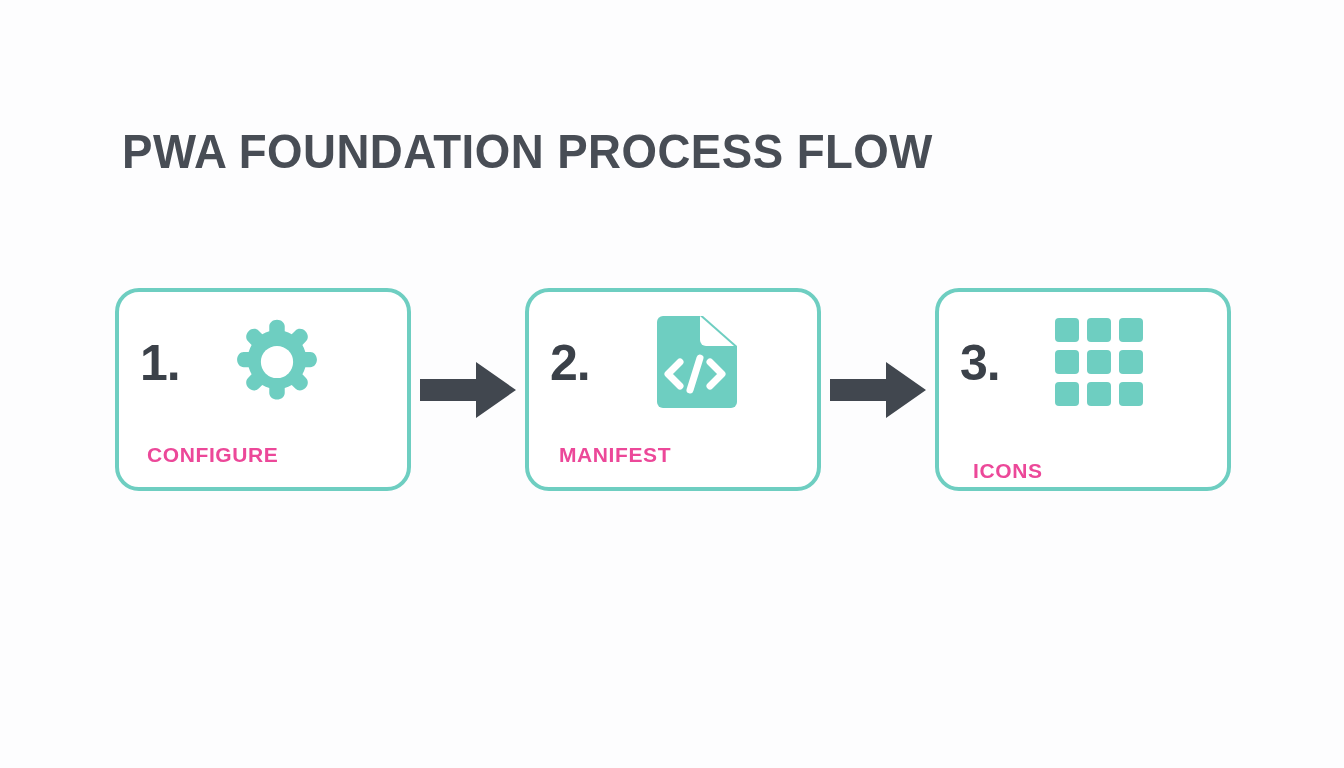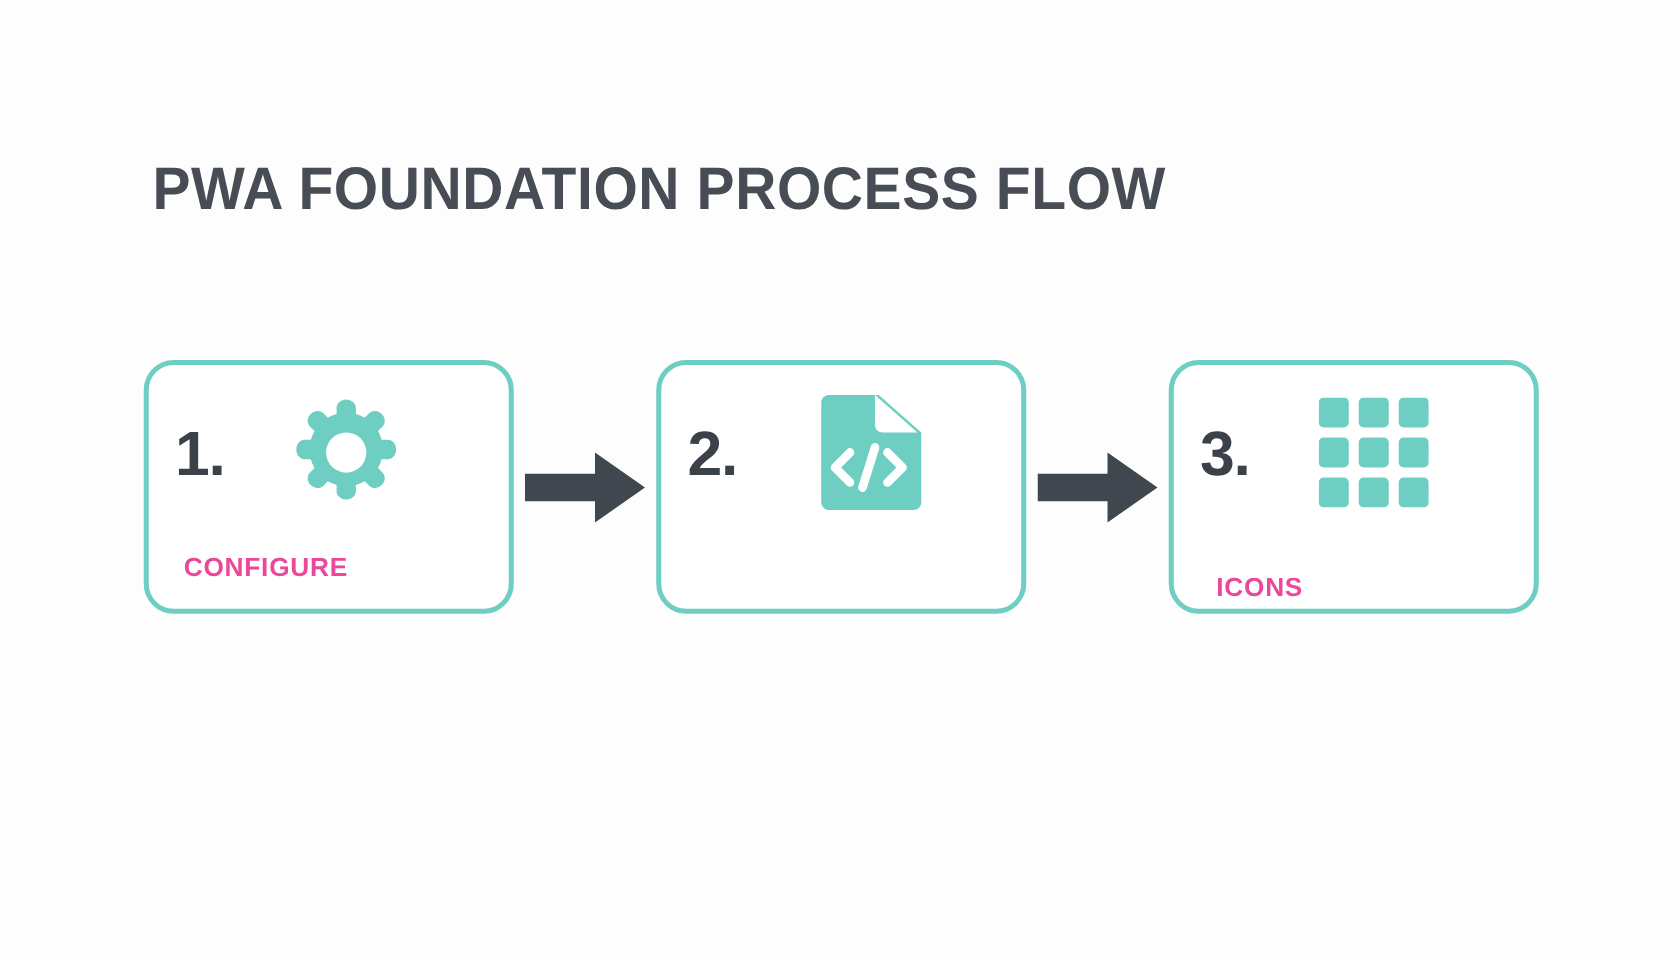--- a/index.html
+++ b/index.html
@@ -168,20 +168,21 @@
                  a6 6 0 0 1-6 6 H12 a6 6 0 0 1-6-6 Z" fill="#6ecec1" transform="translate(-3,0)"></path>
         <path d="M49 0 L83 30 H55 a6 6 0 0 1-6-6 Z" fill="#ffffff" transform="translate(-3,0)"></path>
         <g stroke="#ffffff" stroke-width="7" stroke-linecap="round" stroke-linejoin="round" fill="none">
           <polyline points="26,46 14,58 26,70"></polyline>
           <polyline points="56,46 68,58 56,70"></polyline>
           <line x1="46" y1="42" x2="36" y2="74"></line>
         </g>
       </svg>
     </div>
 
+    <div class="step-label">MANIFEST</div>
   </div>
 
   <div class="flow-arrow">
     <svg width="96" height="60" viewBox="0 0 96 60" aria-hidden="true">
       <path d="M0 19 H56 V2 L96 30 L56 58 V41 H0 Z" fill="#41474f"></path>
     </svg>
   </div>
 
   <div class="step-card card-3">
     <div class="step-number">3.</div>

